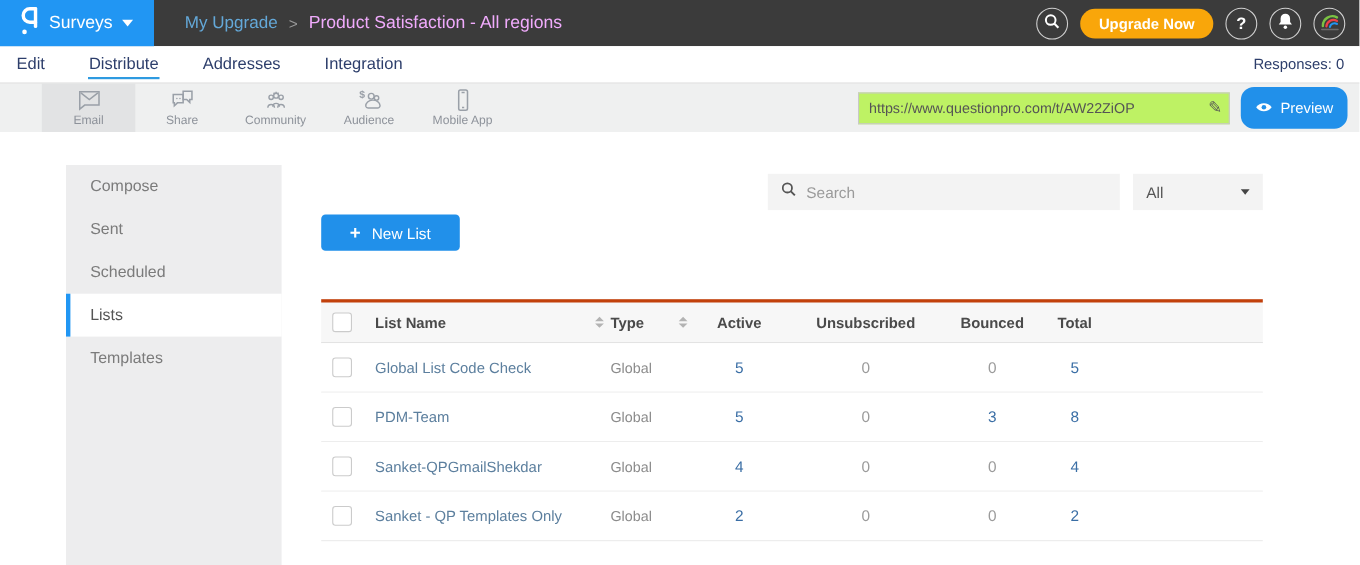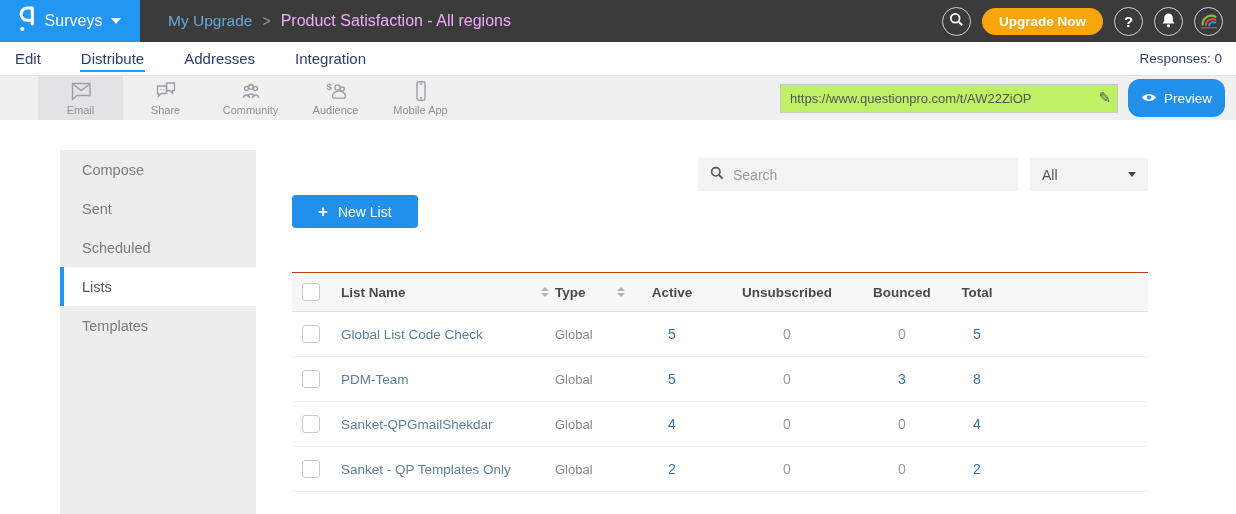--- a/index.html
+++ b/index.html
@@ -74,21 +74,21 @@
 
   .newlist-btn { margin-top:4px; height:33px; background:#2190ea; border:none;
                  border-radius:4px; color:#fff; font-size:14px; display:flex;
                  align-items:center; gap:10px; padding:0 26px; cursor:pointer; }
   .newlist-plus { font-size:17px; font-weight:bold; line-height:1; }
 
   
   .ltable { margin-top:44px; width:100%; max-width:857px; }
   .trow { display:grid; grid-template-columns:40px 206px 14px 58px 22px 80px 150px 80px 70px 1fr;
           align-items:center; height:45px; border-bottom:1px solid #ececec; background:#fff; }
-  .trow.thead { height:40px; background:#f7f7f7; border-top:1px solid #c2410c;
+  .trow.thead { height:40px; background:#f7f7f7; border-top:3px solid #c2410c;
                 border-bottom:1px solid #e0e0e0; font-weight:bold; color:#4a4a4a; font-size:13.5px; }
   .cell-name { padding-left:9px; font-size:13.5px; }
   .thead .cell-name { color:#4a4a4a; }
   .trow:not(.thead) .cell-name { color:#5c7f9e; cursor:pointer; }
   .cell-type { padding-left:3px; font-size:13px; color:#8b8b8b; }
   .thead .cell-type { color:#4a4a4a; font-size:13.5px; font-weight:bold; }
   .cell-num { text-align:center; font-size:14px; color:#3a6ea5; cursor:pointer; }
   .cell-num.zero { color:#9b9b9b; cursor:default; }
   .thead .cell-num { color:#4a4a4a; font-size:13.5px; cursor:default; }
   .cb { width:18px; height:18px; border:1px solid #cbcbcb; border-radius:3px;

